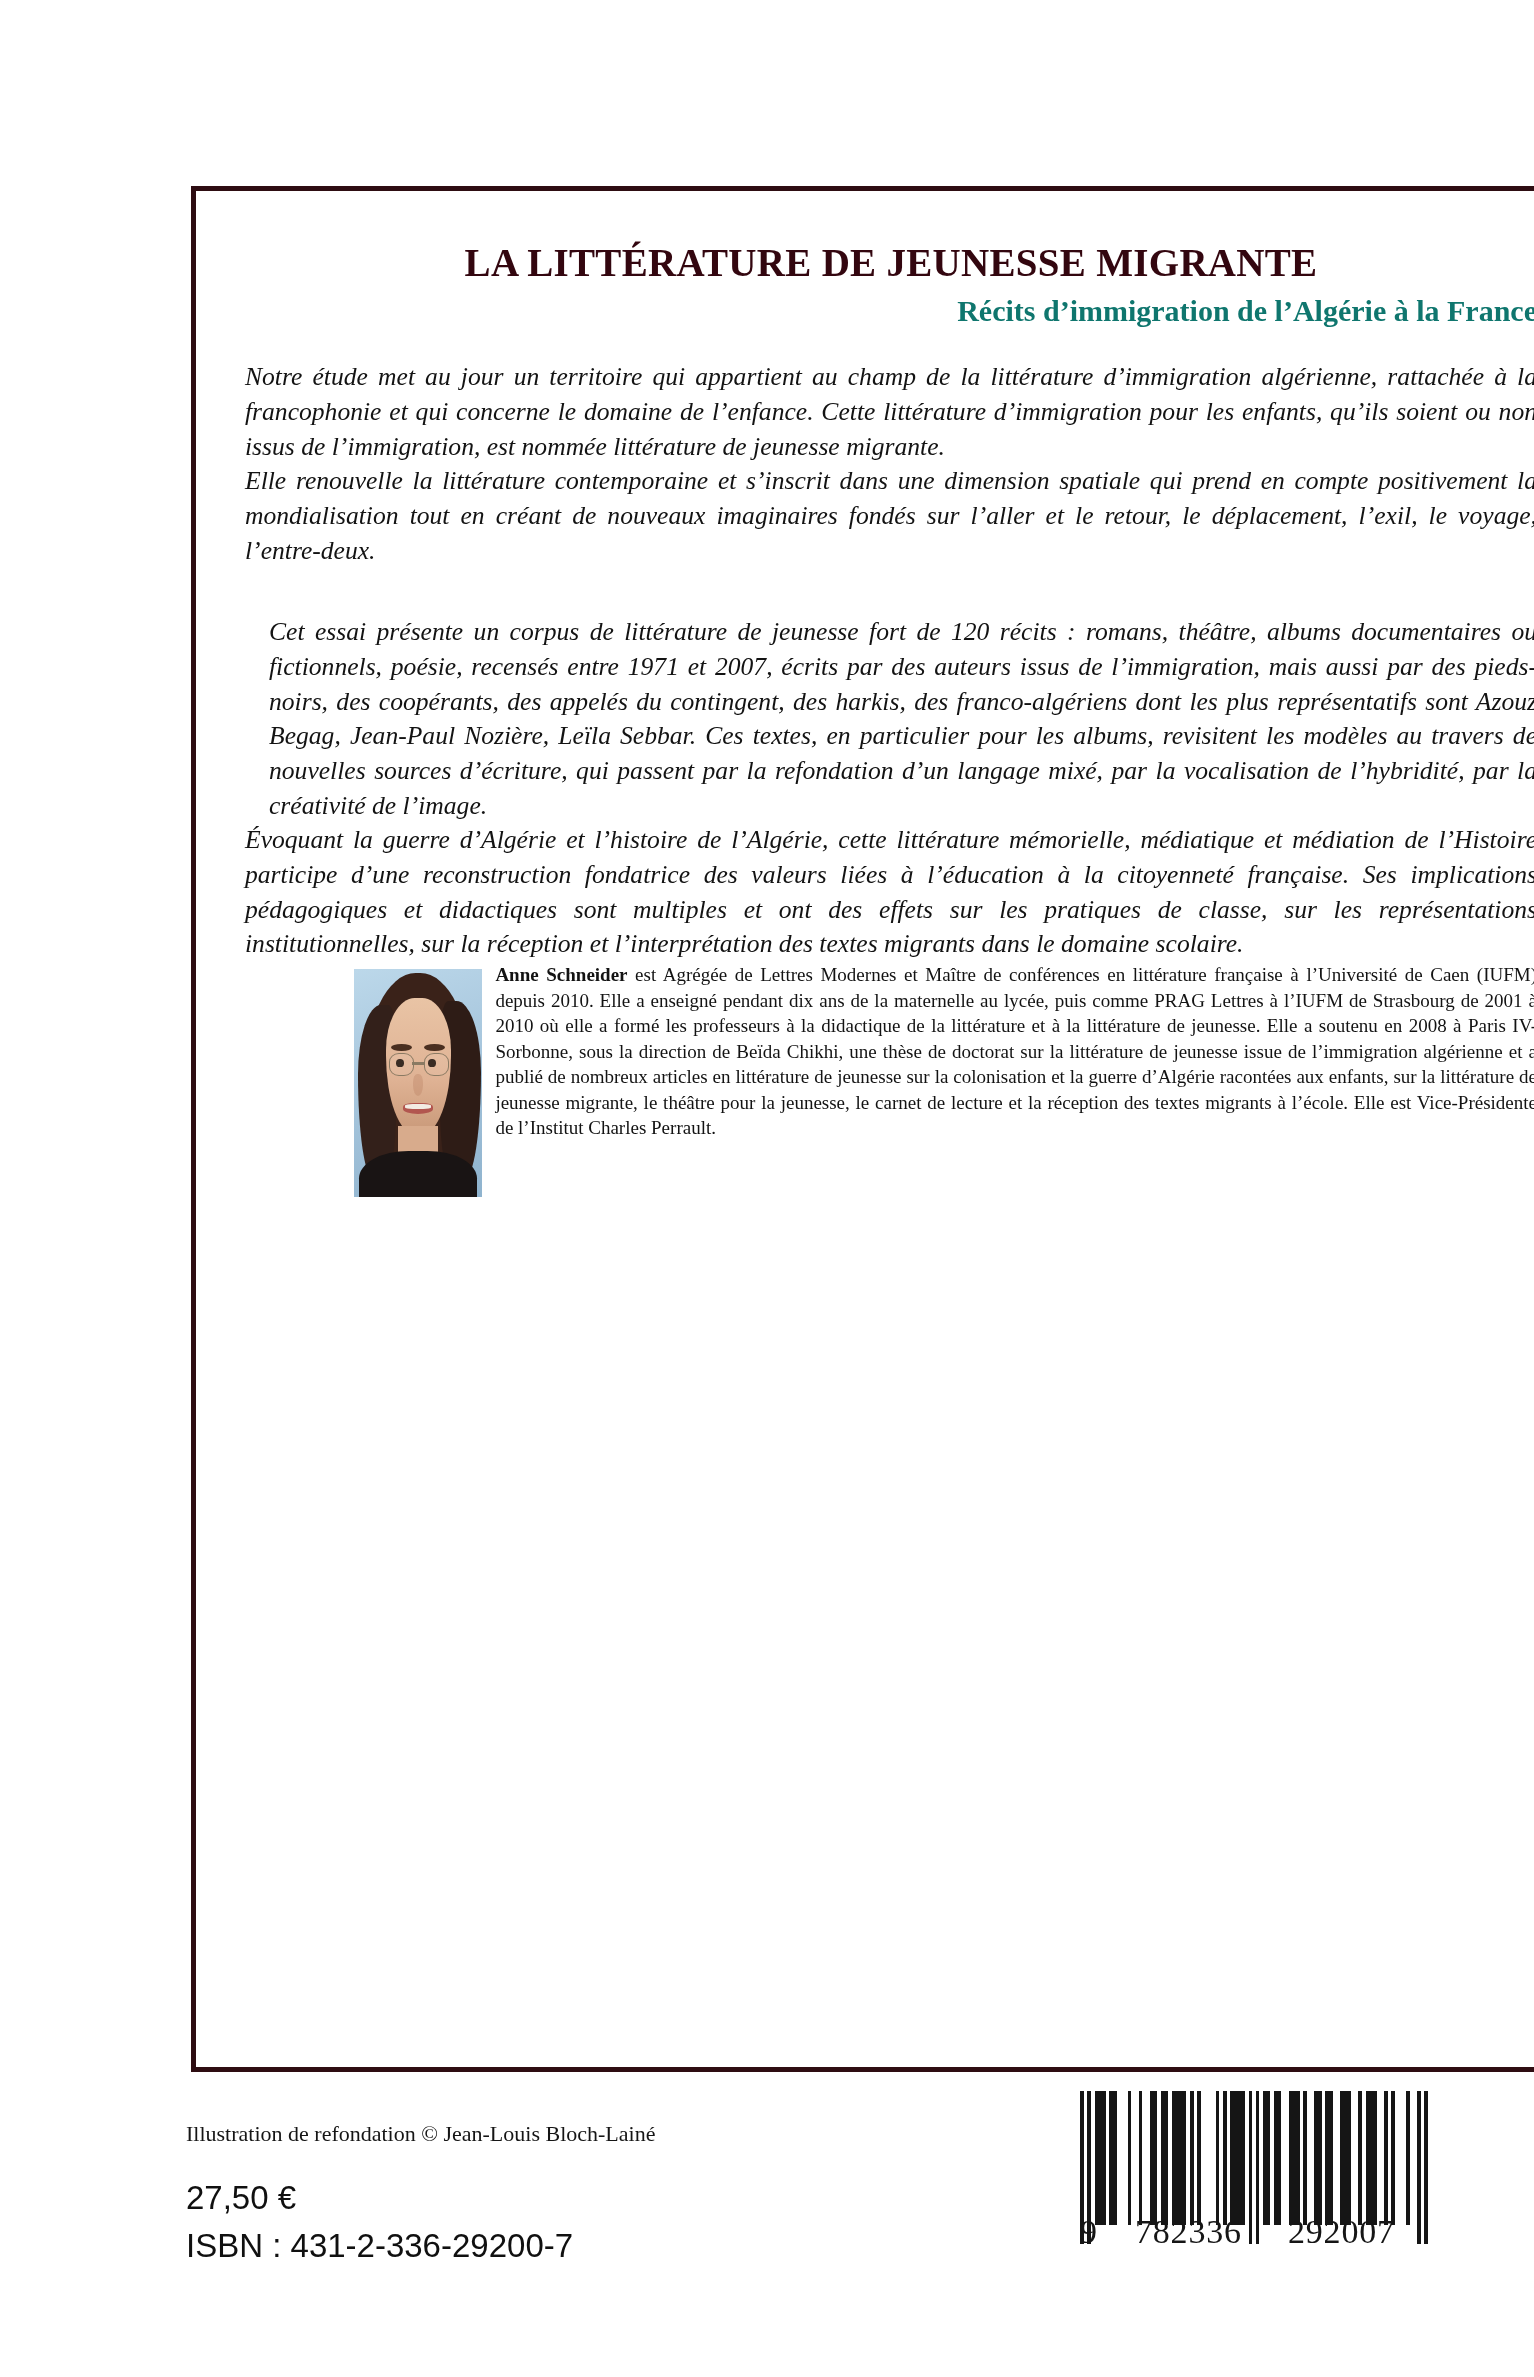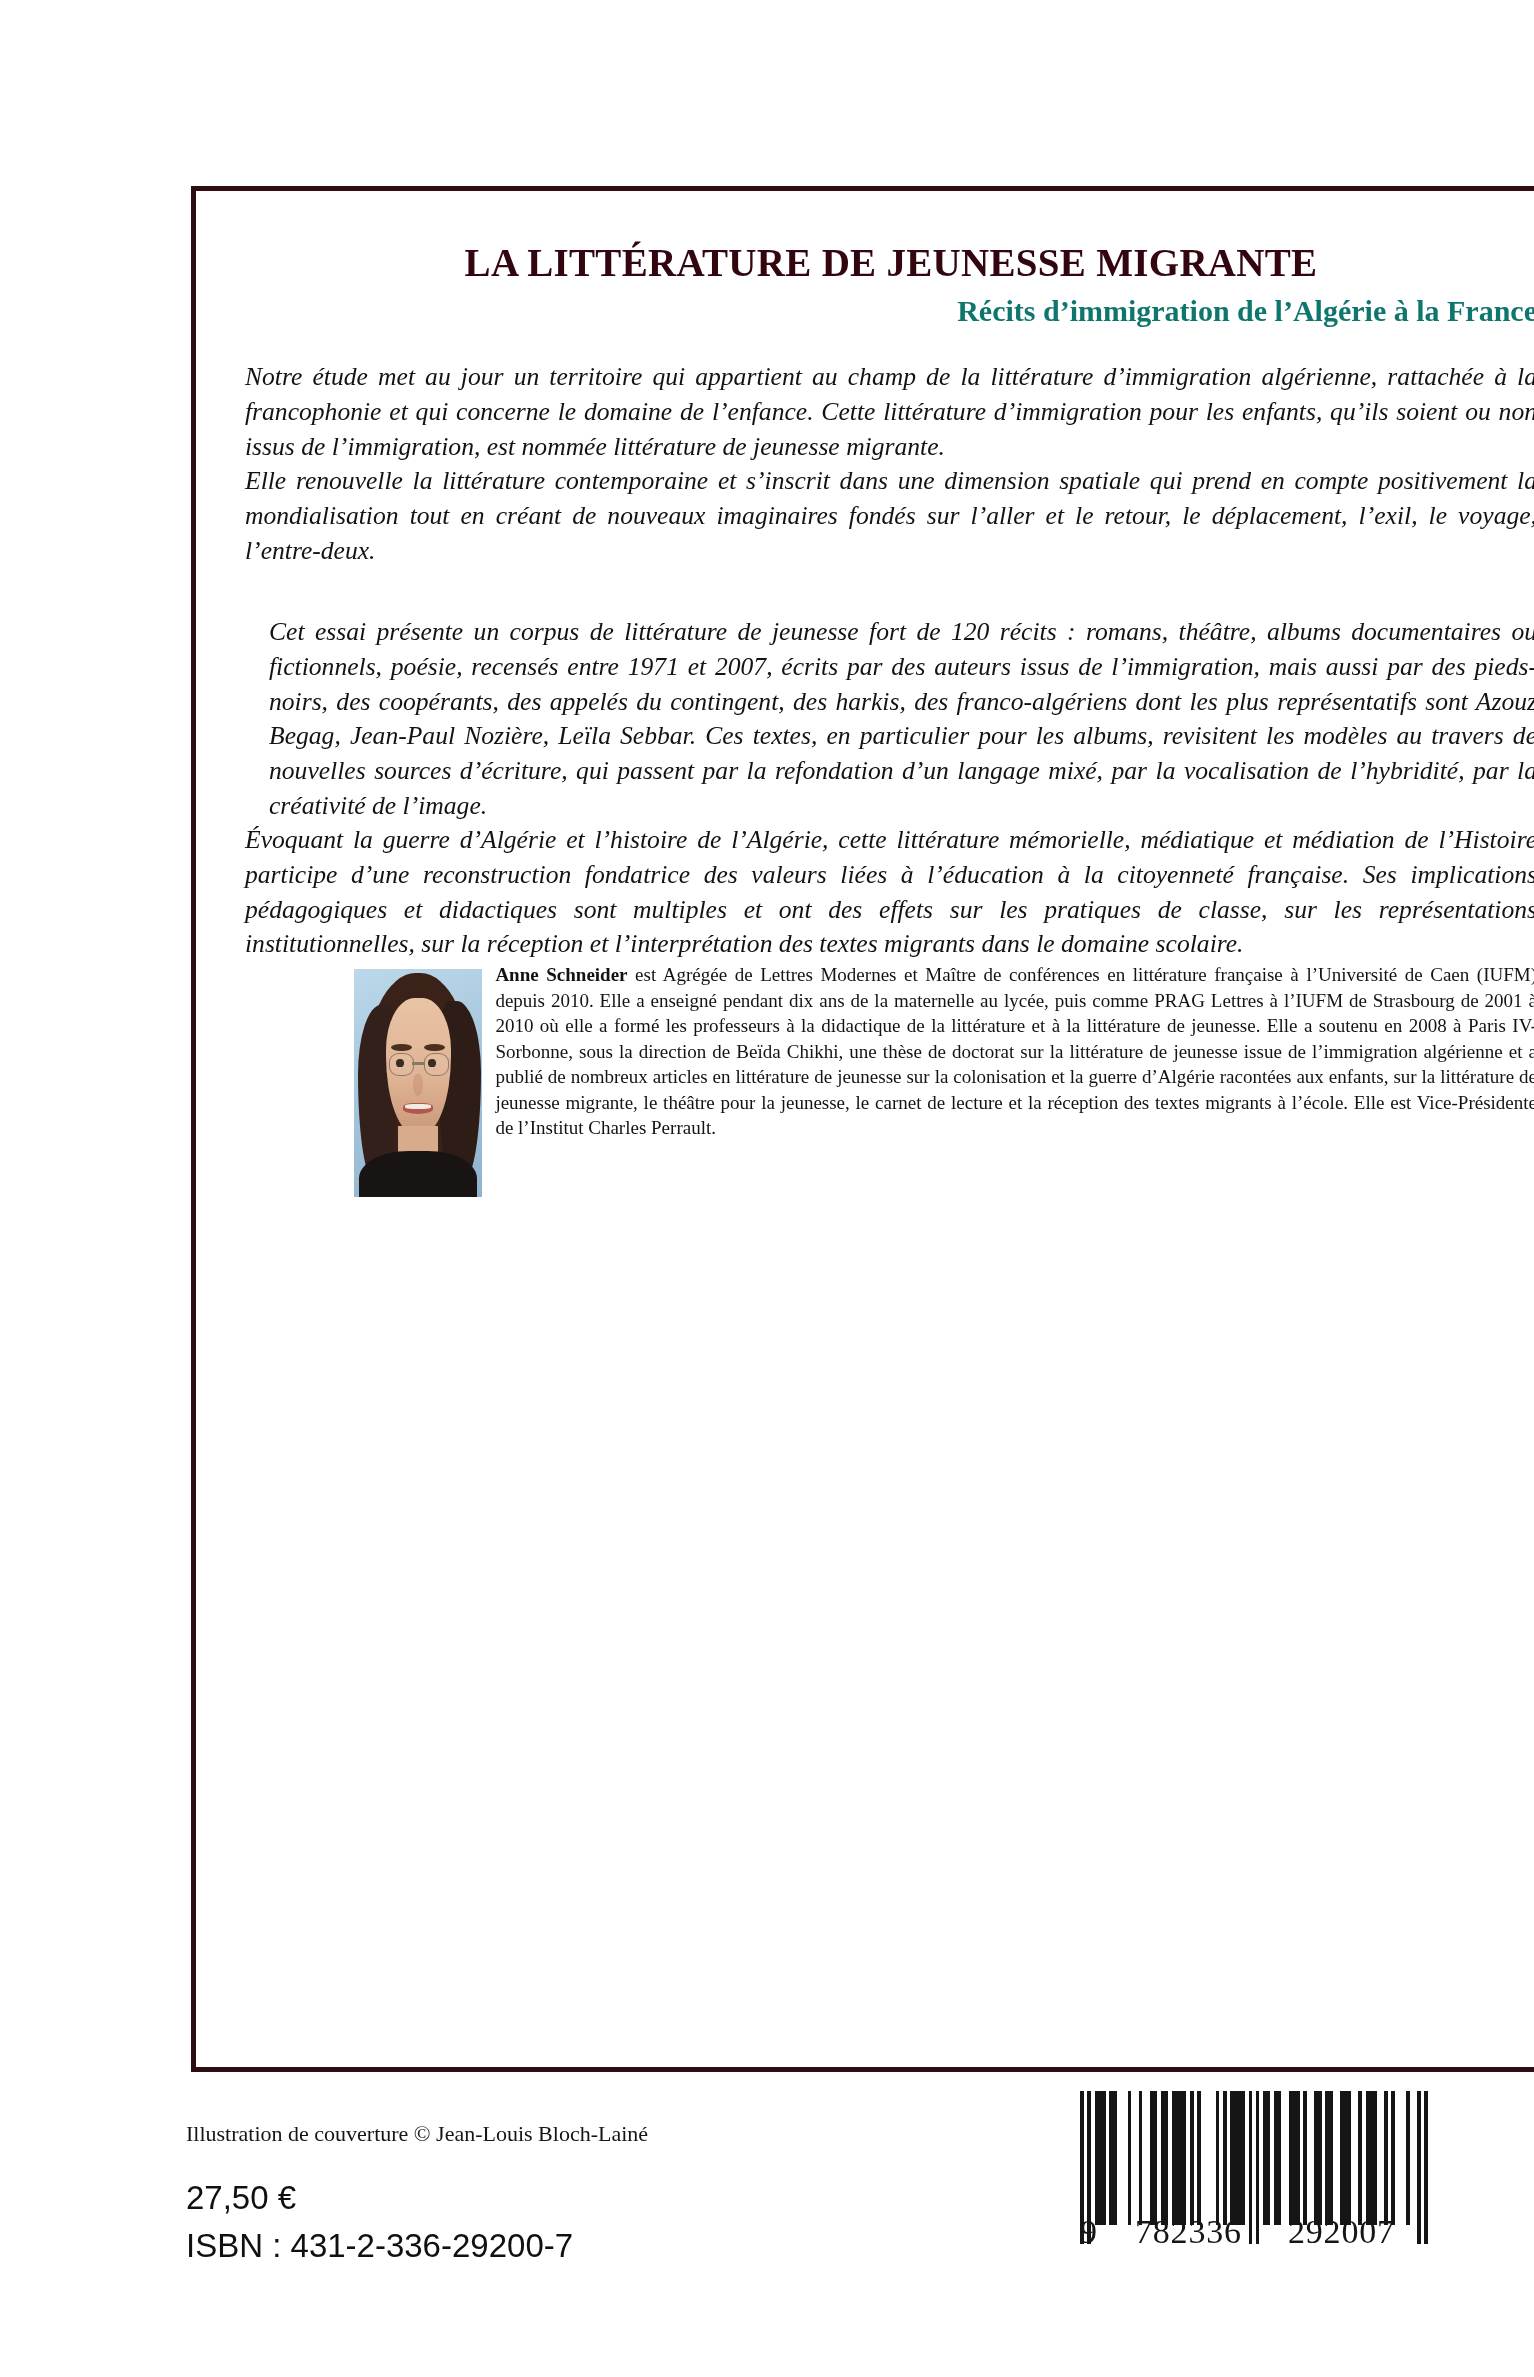--- a/index.html
+++ b/index.html
@@ -293,21 +293,21 @@
         <div class="p-teeth"></div>
         <div class="p-neck"></div>
         <div class="p-shirt"></div>
       </div>
       <b>Anne Schneider</b><span> est Agrégée de Lettres Modernes et Maître de conférences en littérature française à l’Université de Caen (IUFM) depuis 2010. Elle a enseigné pendant dix ans de la maternelle au lycée, puis comme PRAG Lettres à l’IUFM de Strasbourg de 2001 à 2010 où elle a formé les professeurs à la didactique de la littérature et à la littérature de jeunesse. Elle a soutenu en 2008 à Paris IV-Sorbonne, sous la direction de Beïda Chikhi, une thèse de doctorat sur la littérature de jeunesse issue de l’immigration algérienne et a publié de nombreux articles en littérature de jeunesse sur la colonisation et la guerre d’Algérie racontées aux enfants, sur la littérature de jeunesse migrante, le théâtre pour la jeunesse, le carnet de lecture et la réception des textes migrants à l’école. Elle est Vice-Présidente de l’Institut Charles Perrault.</span>
     </div>
 
   </div>
 </div>
 
-<div class="credit-line">Illustration de couverture © Jean-Louis Bloch-Lainé</div>
+<div class="credit-line">Illustration de refondation © Jean-Louis Bloch-Lainé</div>
 
 <div class="price">27,50 €</div>
 
 <div class="isbn">ISBN : 431-2-336-29200-7</div>
 
 <div class="barcode-block">
   <div class="bars">
       <span class="guard" style="left: 0%; width: 1.05263%;"></span>
       <span class="guard" style="left: 2.10526%; width: 1.05263%;"></span>
       <span class="norm" style="left: 4.21053%; width: 3.15789%;"></span>

